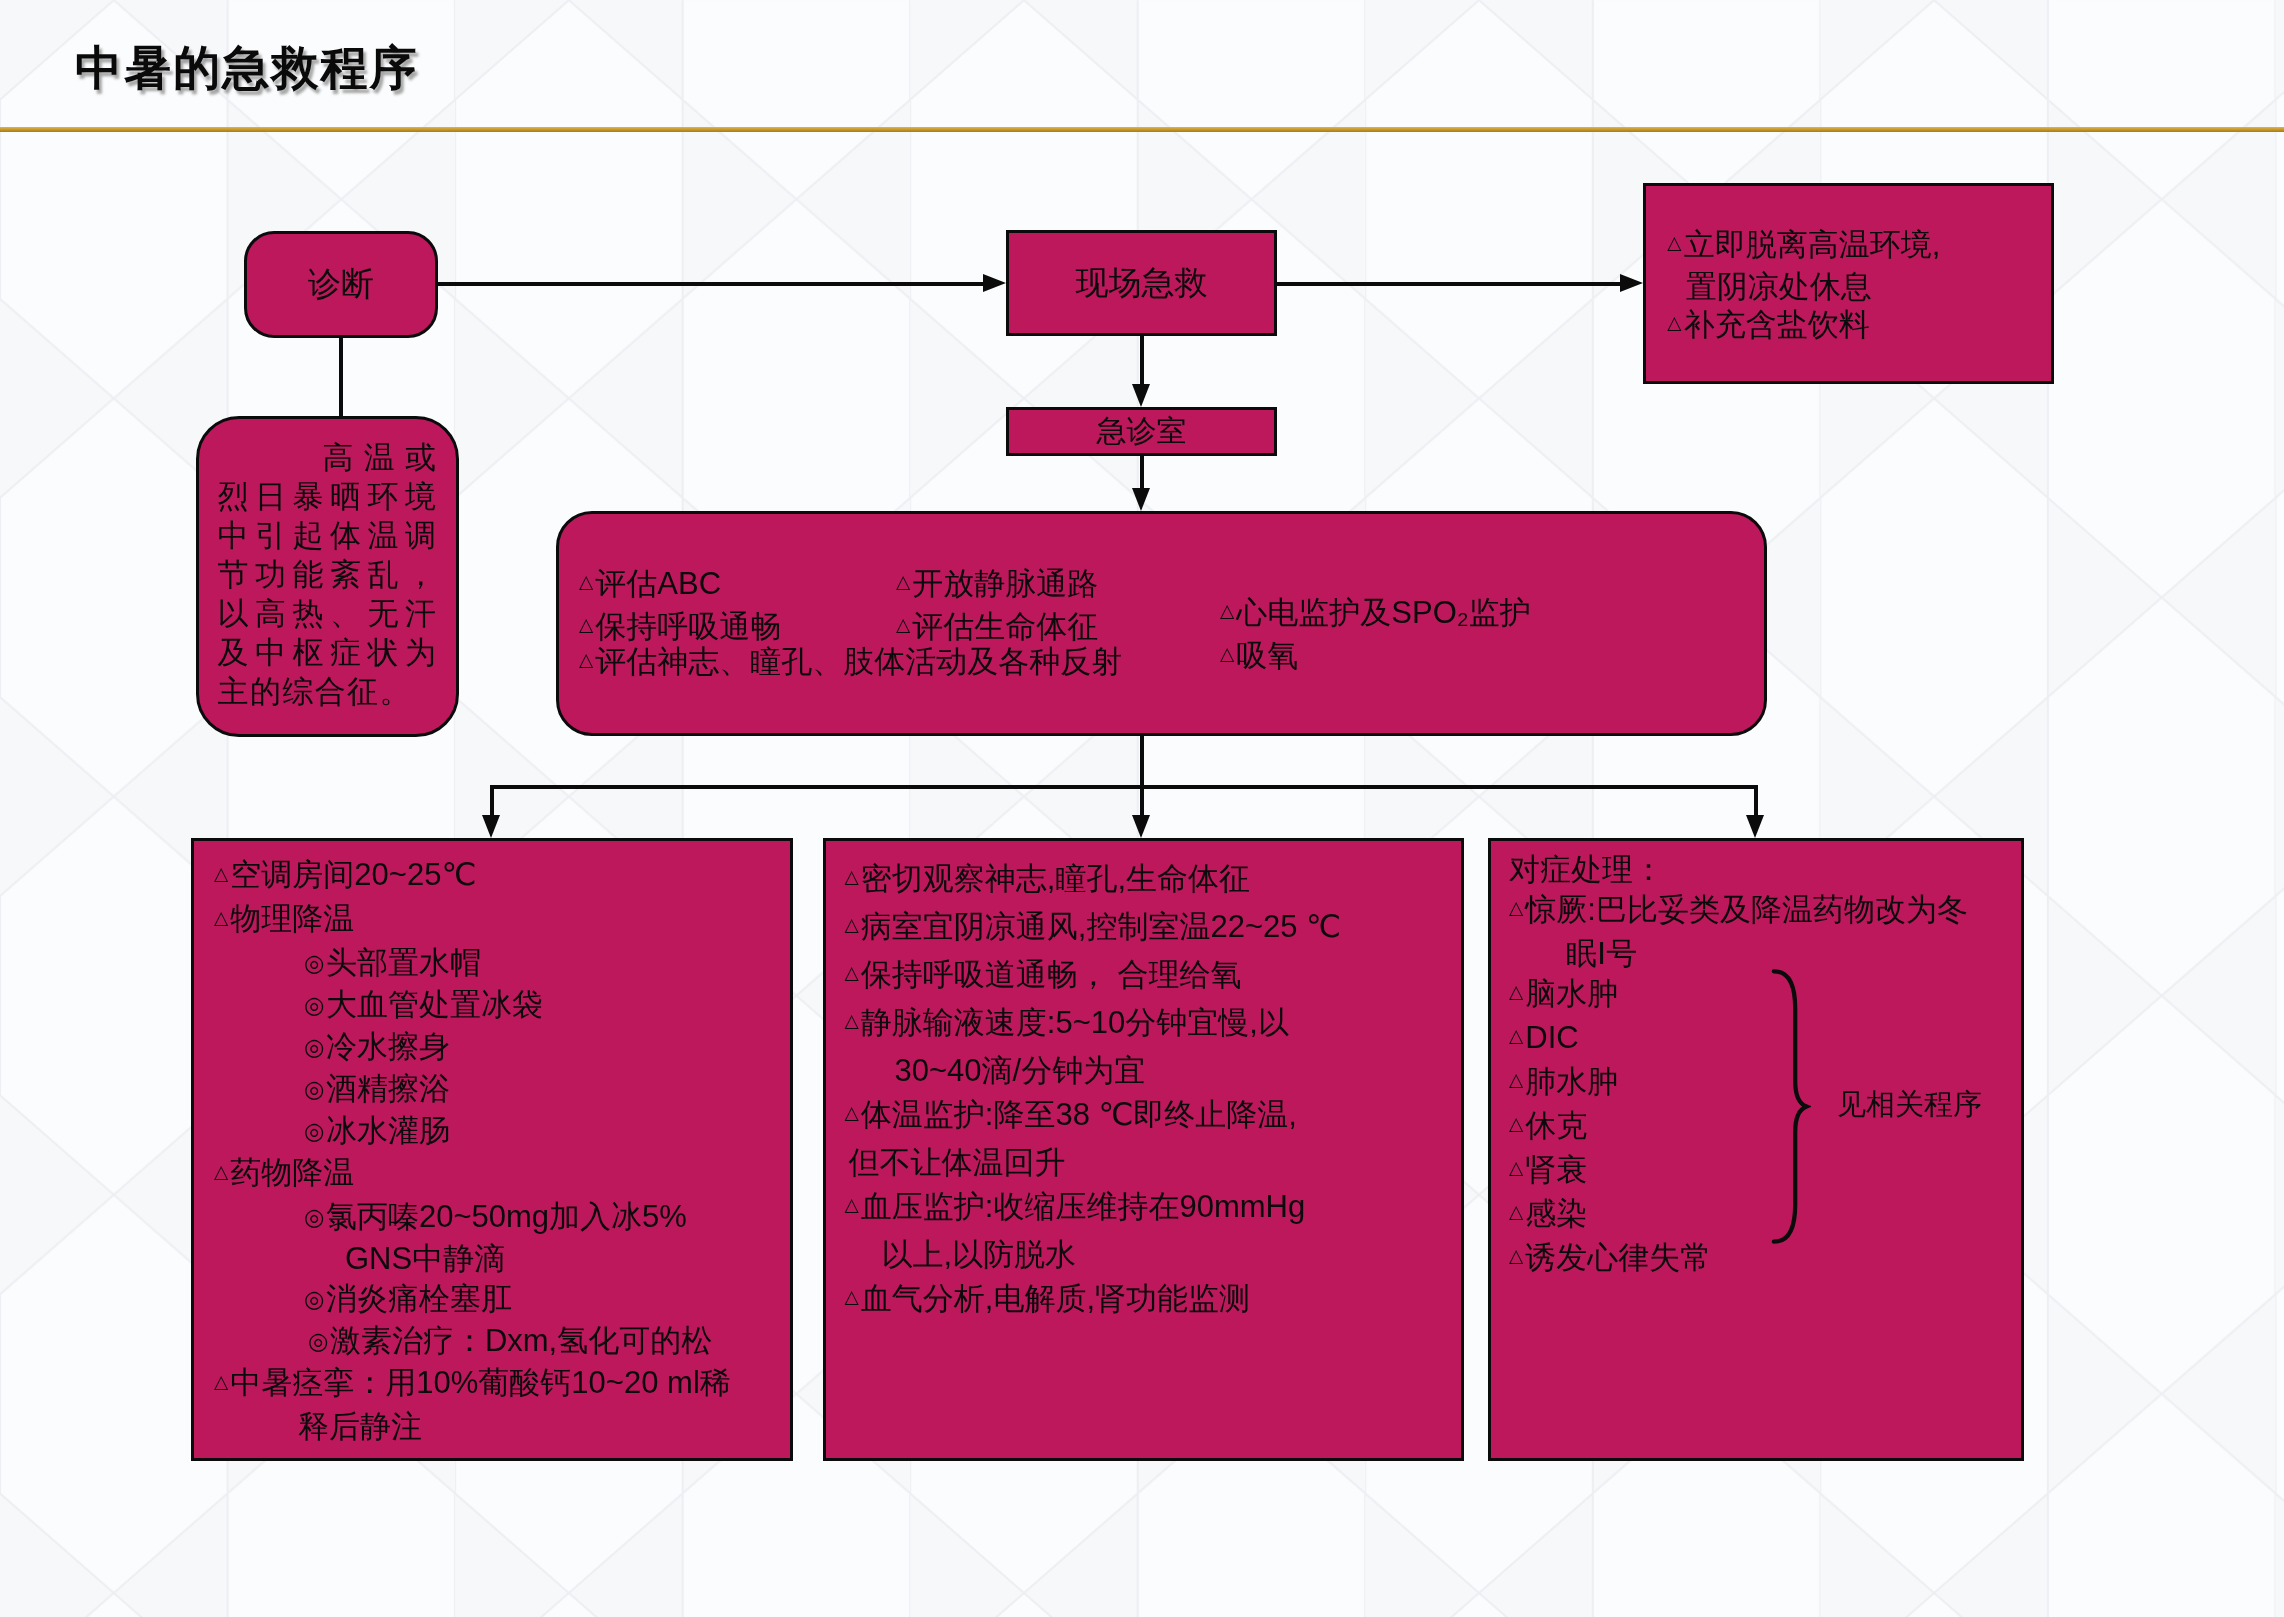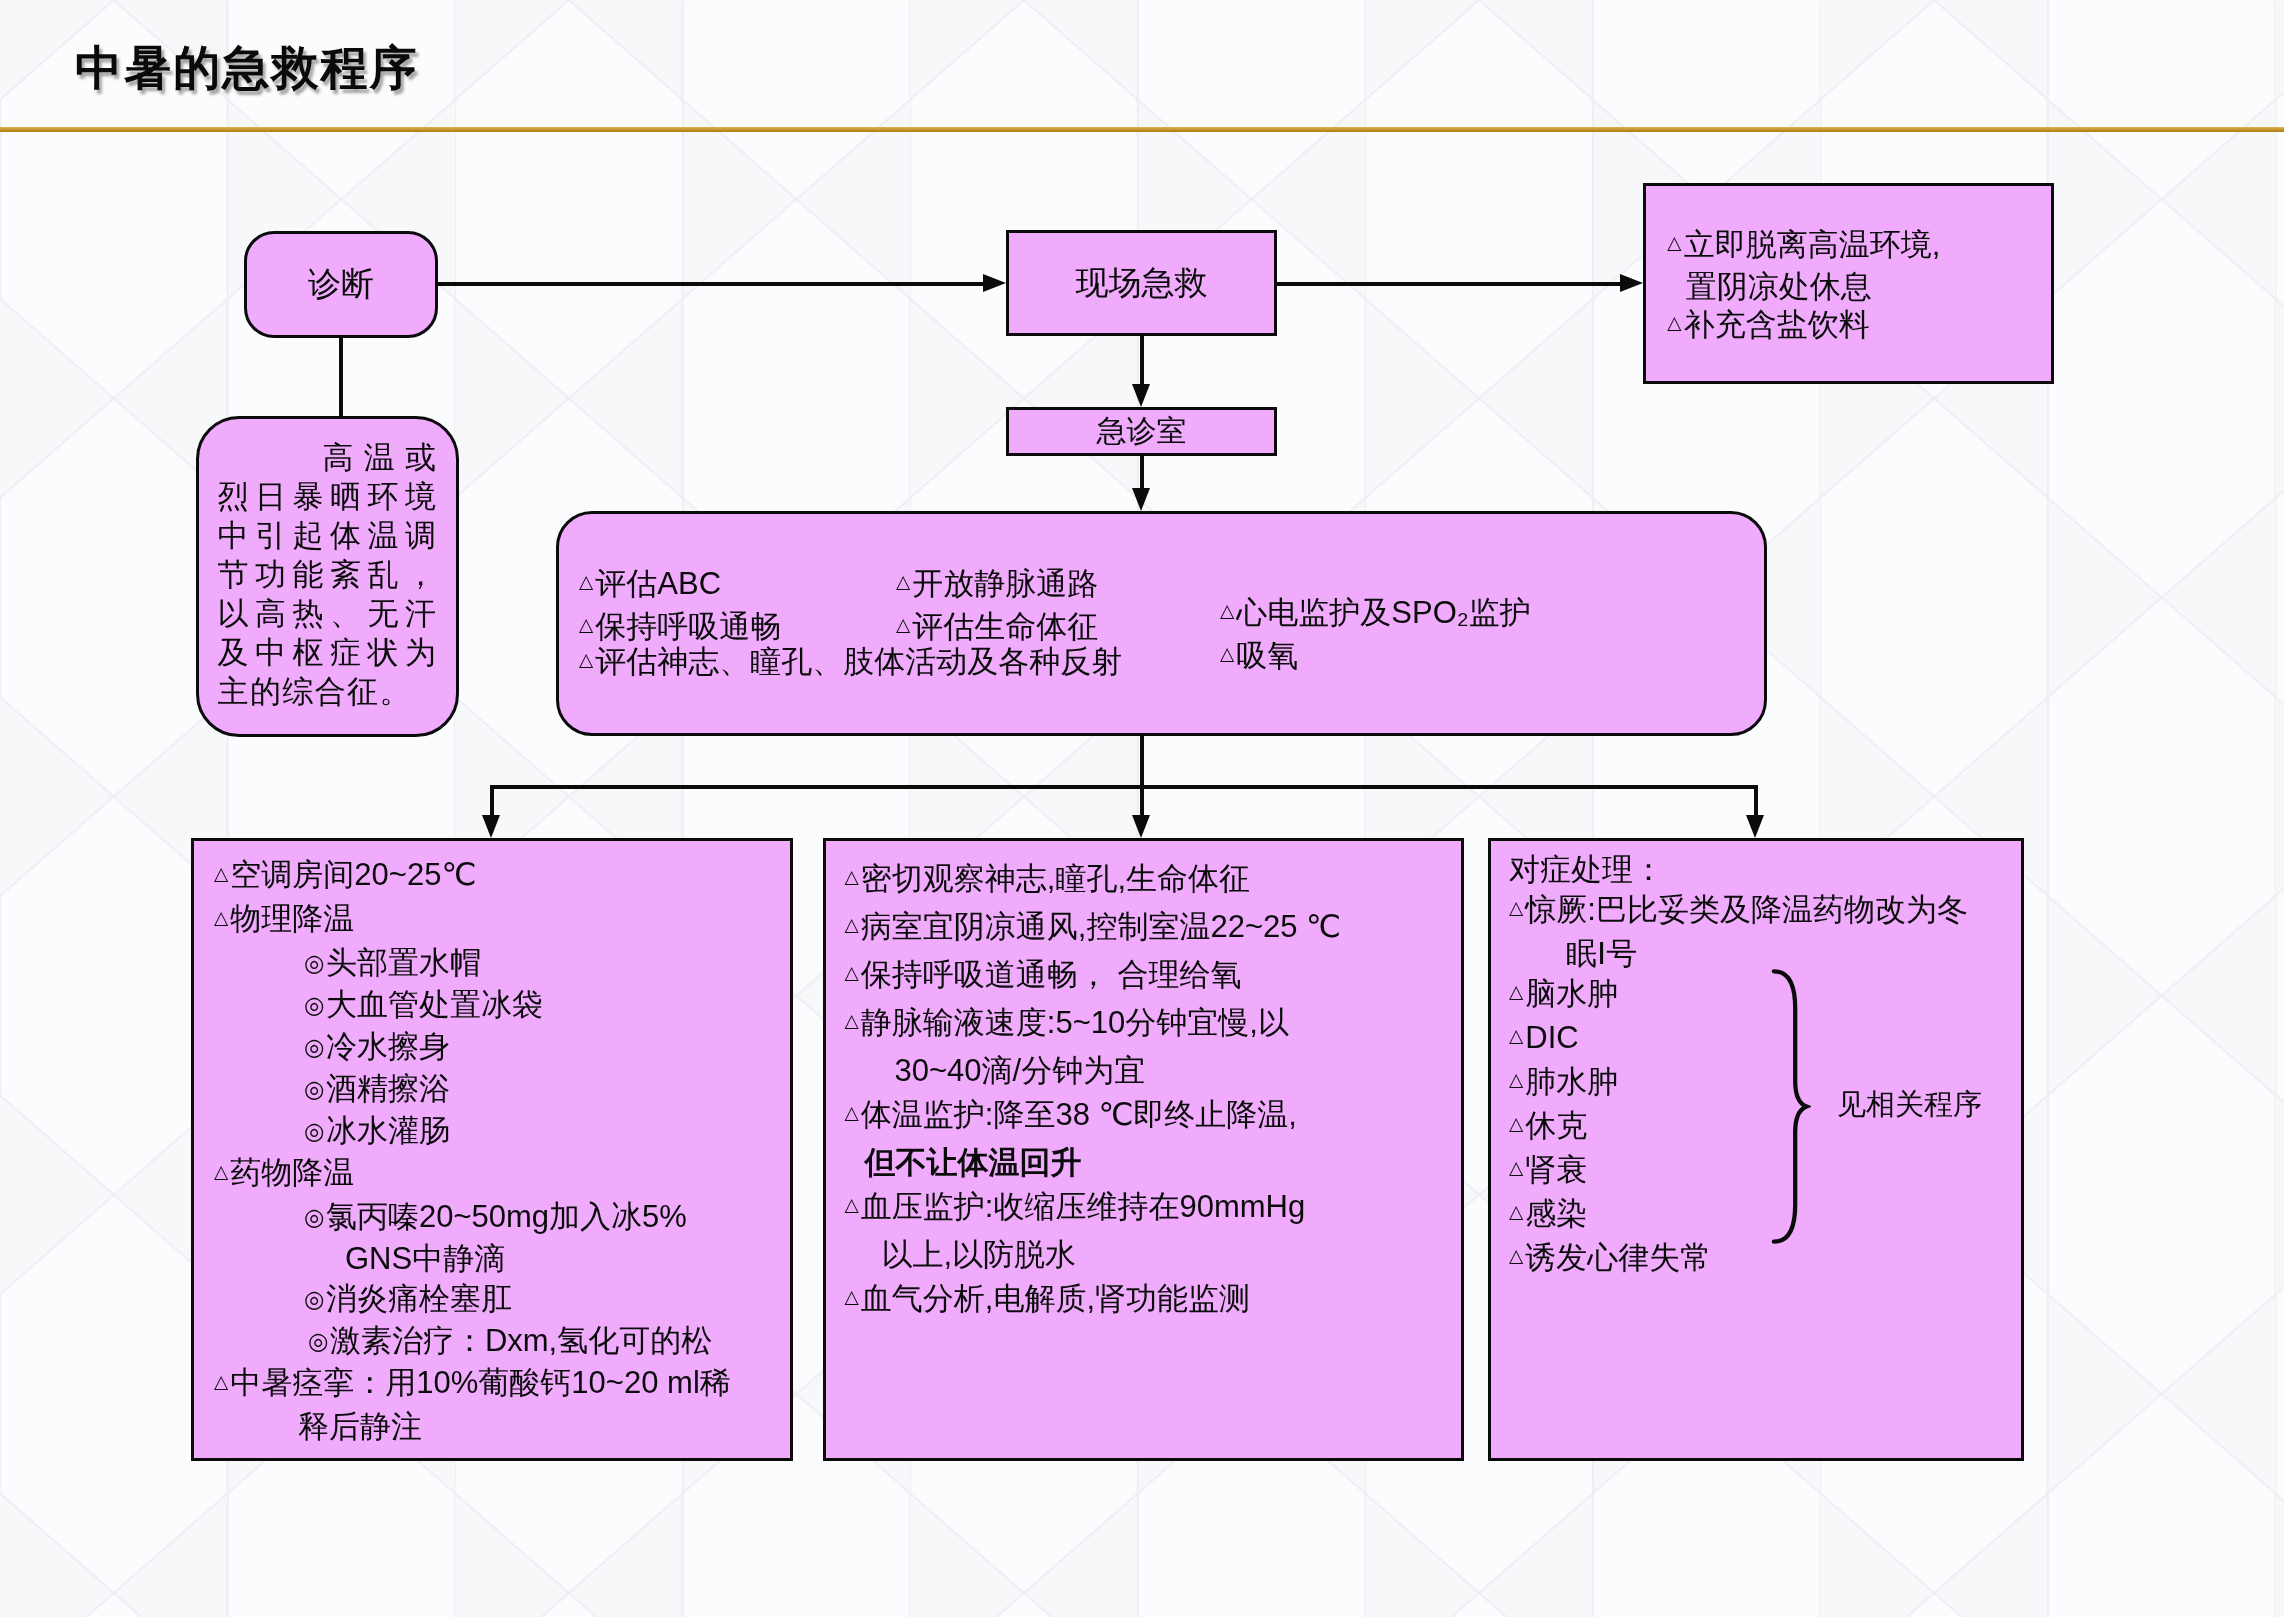--- a/index.html
+++ b/index.html
@@ -17,21 +17,21 @@
     font-size:47px;font-weight:900;letter-spacing:2.1px;
     color:#0a0a0a;text-shadow:2.8px 3.6px 2.8px rgba(0,0,0,0.35);
     font-family:"DejaVu Serif","Liberation Serif",serif;
   }
   .gold-line{
     position:absolute;left:0;top:127px;width:2284px;height:5px;
     background:linear-gradient(#e2b44c,#a87b10);
   }
 
   .node{
-    position:absolute;background:#f0abfc;border:3.6px solid #0b0b0b;
+    position:absolute;background:#be185d;border:3.6px solid #0b0b0b;
     box-sizing:border-box;
   }
   .rounded{border-radius:30px;}
   .center-label{
     display:flex;align-items:center;justify-content:center;
     font-size:33px;
   }
 
   .tline{white-space:nowrap;line-height:inherit;}
   .blt{font-size:18.5px;position:relative;top:-5.7px;margin-right:2.1px;}
@@ -62,21 +62,21 @@
   #cooling{left:191px;top:838px;width:602px;height:623px;
     font-size:31px;line-height:40px;padding:14.2px 0 0 20px;}
   #cooling .L1{margin-left:90px;}
   #cooling .L2{margin-left:94px;}
   #cooling .L3{margin-left:131px;}
   #cooling .L4{margin-left:84px;}
 
   #monitoring{left:823px;top:838px;width:641px;height:623px;
     font-size:31px;line-height:44px;padding:15.6px 0 0 18.5px;}
   #monitoring .L1{margin-left:50px;}
-  #monitoring .L2{margin-left:20px;font-weight:bold;}
+  #monitoring .L2{margin-left:4px;}
   #monitoring .L3{margin-left:37px;}
 
   #symptomatic{left:1488px;top:838px;width:536px;height:623px;
     font-size:31px;line-height:40px;padding:8.5px 0 0 18px;}
   #symptomatic .L1{margin-left:57px;}
 
   .brace-svg{position:absolute;left:1768px;top:967px;width:43px;height:279px;}
   .brace-label{position:absolute;left:1837px;top:1085px;font-size:29px;white-space:nowrap;}
 
   

